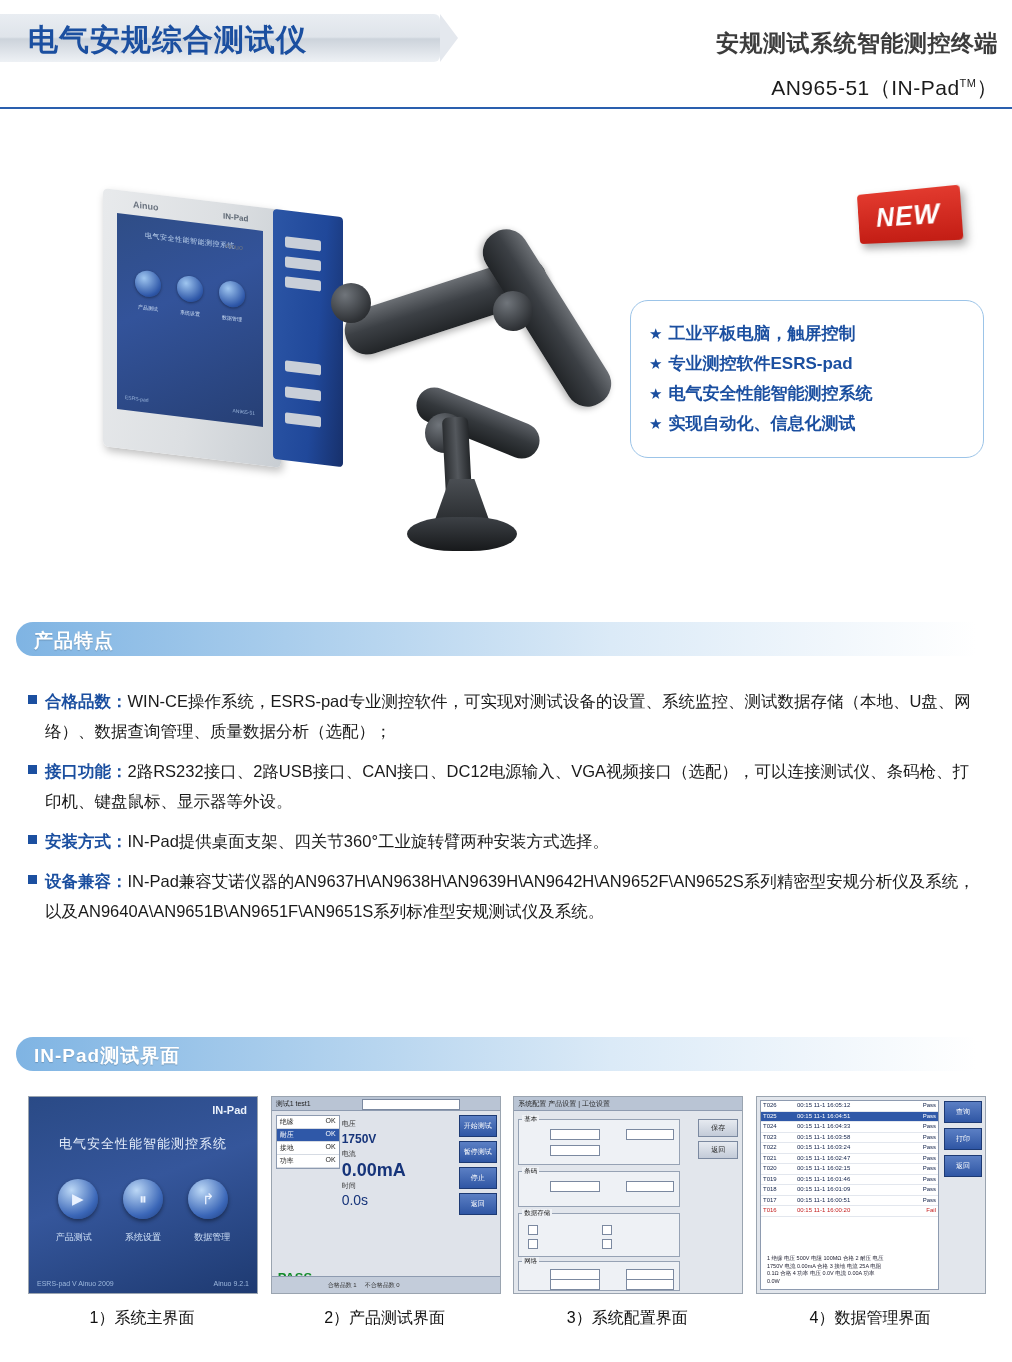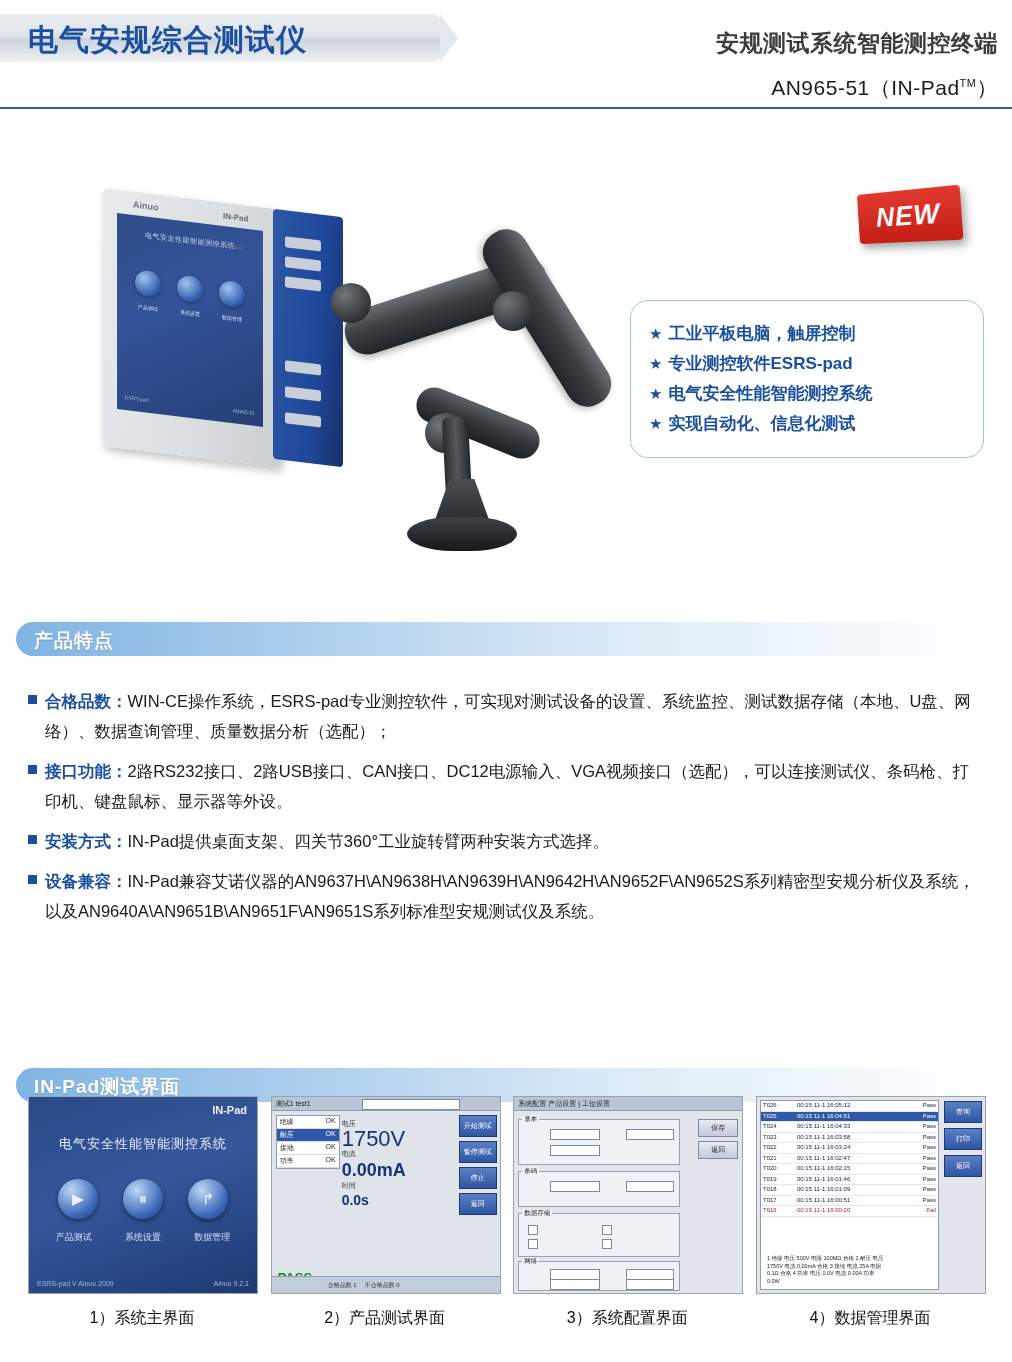--- a/index.html
+++ b/index.html
@@ -421,23 +421,23 @@
   }
   .s2 .lft div {
     display: flex; justify-content: space-between; padding: 1px 3px;
     border-bottom: 1px solid #d6dbe3;
   }
   .s2 .lft div.sel { background: #2f58a8; color: #fff; }
   .s2 .big {
     position: absolute; left: 70px; top: 22px; right: 46px;
   }
   .s2 .big .lab { font-size: 7px; color: #333; }
-  .s2 .big .v1 { font-size: 22px; color: #16347a; font-weight: normal; line-height: 20px; }
+  .s2 .big .v1 { font-size: 12px; color: #16347a; font-weight: bold; line-height: 20px; }
   .s2 .big .v2 { font-size: 18px; color: #16347a; font-weight: bold; line-height: 22px; }
-  .s2 .big .v3 { font-size: 14px; color: #16347a; font-weight: bold; line-height: 18px; }
+  .s2 .big .v3 { font-size: 14px; color: #16347a; font-weight: normal; line-height: 18px; }
   .s2 .rbtns {
     position: absolute; right: 3px; top: 18px; width: 38px;
   }
   .s2 .rbtn {
     height: 20px; margin-bottom: 4px;
     background: linear-gradient(180deg,#5b7fc4,#2f56a4);
     border: 1px solid #1d3a74; color: #fff; font-size: 7px;
     display: flex; align-items: center; justify-content: center;
   }
   .s2 .pass {
@@ -605,21 +605,21 @@
     </div>
   </div>
   <div class="feat">
     <div class="feat-mark"></div>
     <div class="feat-text">
       <span class="k">设备兼容：</span><span>IN-Pad兼容艾诺仪器的AN9637H\AN9638H\AN9639H\AN9642H\AN9652F\AN9652S系列精密型安规分析仪及系统，以及AN9640A\AN9651B\AN9651F\AN9651S系列标准型安规测试仪及系统。</span>
     </div>
   </div>
 </div>
 
-<div class="sec-head" style="top:1068px;">
+<div class="sec-head" style="top:1037px;">
   <div class="bar"></div>
   <div class="label">IN-Pad测试界面</div>
 </div>
 
 <div class="shots">
 
   <div class="shot">
     <div class="shot-img s1">
       <div class="brand">IN-Pad</div>
       <div class="title">电气安全性能智能测控系统</div>

